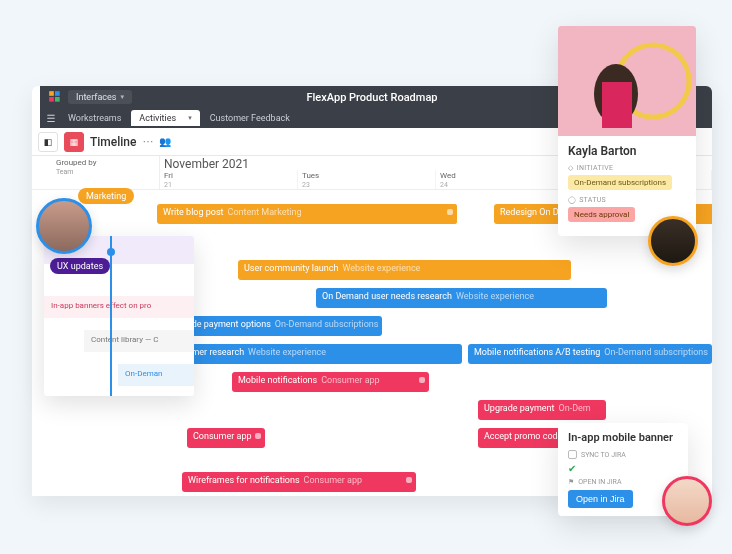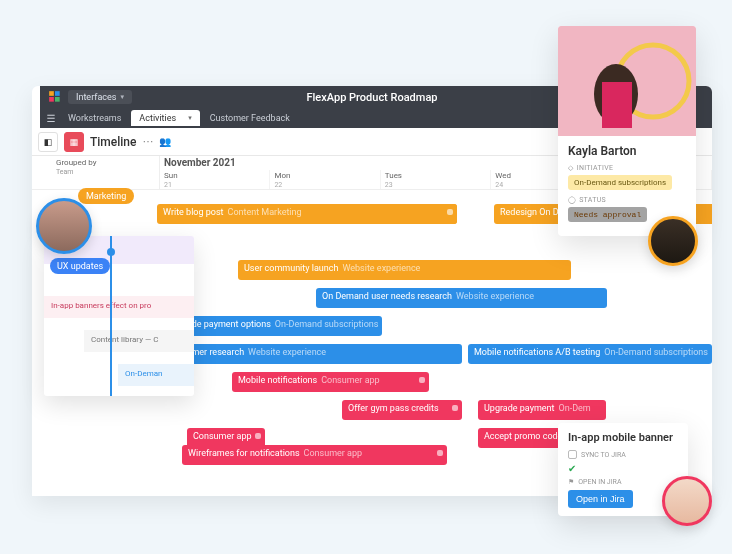--- a/index.html
+++ b/index.html
@@ -100,21 +100,21 @@
     cursor: pointer;
   }
   .tool-btn.red { background:#e84b5a; color:#fff; border-color:#e84b5a; }
   .view-label { font-size: 12px; font-weight:500; }
   .dots { cursor:pointer; color:#888; font-size:11px; }
   .people-icon { cursor:pointer; color:#888; font-size:10px; }
 
   .timeline-area { position:relative; height: calc(100% - 70px); }
   .th-row { display:flex; height: 14px; }
   .th-group { width: 128px; border-right:1px solid #eee; padding: 2px 24px; font-size:8px; color:#666;}
-  .th-month { flex:1; padding: 1px 4px; font-size:10px; color:#555; font-weight:700;}
+  .th-month { flex:1; padding: 1px 4px; font-size:12px; color:#555; font-weight:400;}
   .th-sub { color:#999; font-weight:400; font-size:7px;}
   .day-row { display:flex; height: 20px; border-bottom:1px solid #eee;}
   .day-cell-lead { width:128px; border-right:1px solid #eee;}
   .day-cell { flex:1; border-right:1px solid #f3f3f3; padding: 1px 4px; font-size:8px; color:#666;}
   .day-cell .num { color:#aaa; font-size:7px;text-align:right;}
 
   .bars { position:absolute; left:0; right:0; top:48px; bottom:0; }
   .bar {
     position:absolute;
     height: 20px;
@@ -137,21 +137,21 @@
     position:absolute;
     left: 44px; top: 236px;
     width: 150px; height: 160px;
     background:#fff;
     box-shadow: 0 8px 24px rgba(0,0,0,0.12);
     border-radius: 3px;
     overflow:hidden;
   }
   .ol-head { background:#f1eafb; height:28px;}
   .ol-chip {
-    position:absolute; background:#3b82f6; color:#fff;
+    position:absolute; background:#4c1d95; color:#fff;
     font-size:9px; padding:3px 7px; border-radius:9px;
     cursor:pointer;
   }
   .ol-row {
     position:absolute; left:0; right:0; height:22px;
     background:#fdeff2; color:#c83b5d; font-size:8px;
     padding:5px 7px; cursor:pointer;
     white-space:nowrap; overflow:hidden;
   }
   .ol-row.gray { background:#f5f5f5; color:#777;}
@@ -169,21 +169,21 @@
     box-shadow: 0 10px 30px rgba(0,0,0,0.12);
     overflow:hidden;
     z-index:10;
   }
   .card-img { width:100%; height:110px; background:#f4c4ce; display:block; position:relative;}
   .card-body { padding: 8px 10px; }
   .card-name { font-weight:600; font-size:12px; margin-bottom:6px;}
   .card-field-label { font-size:7px; color:#999; letter-spacing:.3px; display:flex; align-items:center; gap:3px;}
   .chip { display:inline-block; font-size:8px; padding:3px 6px; border-radius:3px; margin:3px 0 6px;}
   .chip-yellow { background:#fde9a6; color:#6b5a14;}
-  .chip-orange { background:#a3a3a3; color:#6b3a06;font-family:Liberation Mono, monospace;}
+  .chip-orange { background:#fca5a5; color:#6b3a06;}
 
   
   .popup {
     position:absolute;
     right: 44px; bottom: 38px;
     width: 130px;
     background:#fff;
     border-radius:4px;
     box-shadow: 0 10px 30px rgba(0,0,0,0.12);
     padding: 8px 10px;
@@ -262,43 +262,41 @@
   <div class="timeline-area">
     <div class="th-row">
       <div class="th-group">
         <span>Grouped by</span><br>
         <span class="th-sub">Team</span>
       </div>
       <div class="th-month">November 2021</div>
     </div>
     <div class="day-row">
       <div class="day-cell-lead"></div>
-      <div class="day-cell"><span>Sun</span><br><span class="num">21</span></div>
-      <div class="day-cell"><span>Mon</span><br><span class="num">22</span></div>
+      <div class="day-cell"><span>Fri</span><br><span class="num">21</span></div>
       <div class="day-cell"><span>Tues</span><br><span class="num">23</span></div>
       <div class="day-cell"><span>Wed</span><br><span class="num">24</span></div>
       <div class="day-cell"><span>Thurs</span><br><span class="num">25</span></div>
     </div>
 
     <div class="bars">
       <div class="bar c-orange" style="left:130px; width:295px; top:0;"><span>Frontend design refresh</span><span class="sub">Consumer app</span><span class="dot"></span></div>
       <div class="bar c-orange" style="left:462px; width:220px; top:0;"><span>Redesign On Demand off</span></div>
       <div class="bar c-orange" style="left:125px; width:300px; top:28;"><span>Write blog post</span><span class="sub">Content Marketing</span><span class="dot"></span></div>
 
       <div class="bar c-orange" style="left:206px; width:333px; top:56px;"><span>User community launch</span><span class="sub">Website experience</span></div>
       <div class="bar c-blue" style="left:284px; width:291px; top:84px;"><span>On Demand user needs research</span><span class="sub">Website experience</span></div>
       <div class="bar c-blue" style="left:130px; width:220px; top:112px;"><span>Upgrade payment options</span><span class="sub">On-Demand subscriptions</span></div>
       <div class="bar c-blue" style="left:130px; width:300px; top:140px;"><span>Customer research</span><span class="sub">Website experience</span></div>
       <div class="bar c-blue" style="left:436px; width:244px; top:140px;"><span>Mobile notifications A/B testing</span><span class="sub">On-Demand subscriptions</span></div>
       <div class="bar c-pink" style="left:200px; width:197px; top:168px;"><span>Mobile notifications</span><span class="sub">Consumer app</span><span class="dot"></span></div>
-      <div class="bar c-pink" style="left:310px; width:120px; top:196px;"><span>Offer gym pass credits</span><span class="dot"></span></div>
       <div class="bar c-pink" style="left:446px; width:128px; top:196px;"><span>Upgrade payment</span><span class="sub">On-Dem</span></div>
       <div class="bar c-pink" style="left:155px; width:78px; top:224px;"><span>Consumer app</span><span class="dot"></span></div>
       <div class="bar c-pink" style="left:446px; width:128px; top:224px;"><span>Accept promo code</span><span class="sub">On-Deman</span></div>
-      <div class="bar c-pink" style="left:150px; width:265px; top:241px;"><span>Wireframes for notifications</span><span class="sub">Consumer app</span><span class="dot"></span></div>
+      <div class="bar c-pink" style="left:150px; width:234px; top:268px;"><span>Wireframes for notifications</span><span class="sub">Consumer app</span><span class="dot"></span></div>
     </div>
   </div>
 </div>
 
 <span class="marketing-tag">Marketing</span>
 
 <div class="overlay-left">
   <div class="ol-head"></div>
   <div class="ol-chip" style="left:6px; top:22px;">UX updates</div>
   <div class="ol-row" style="top:60px;">In-app banners effect on pro</div>

